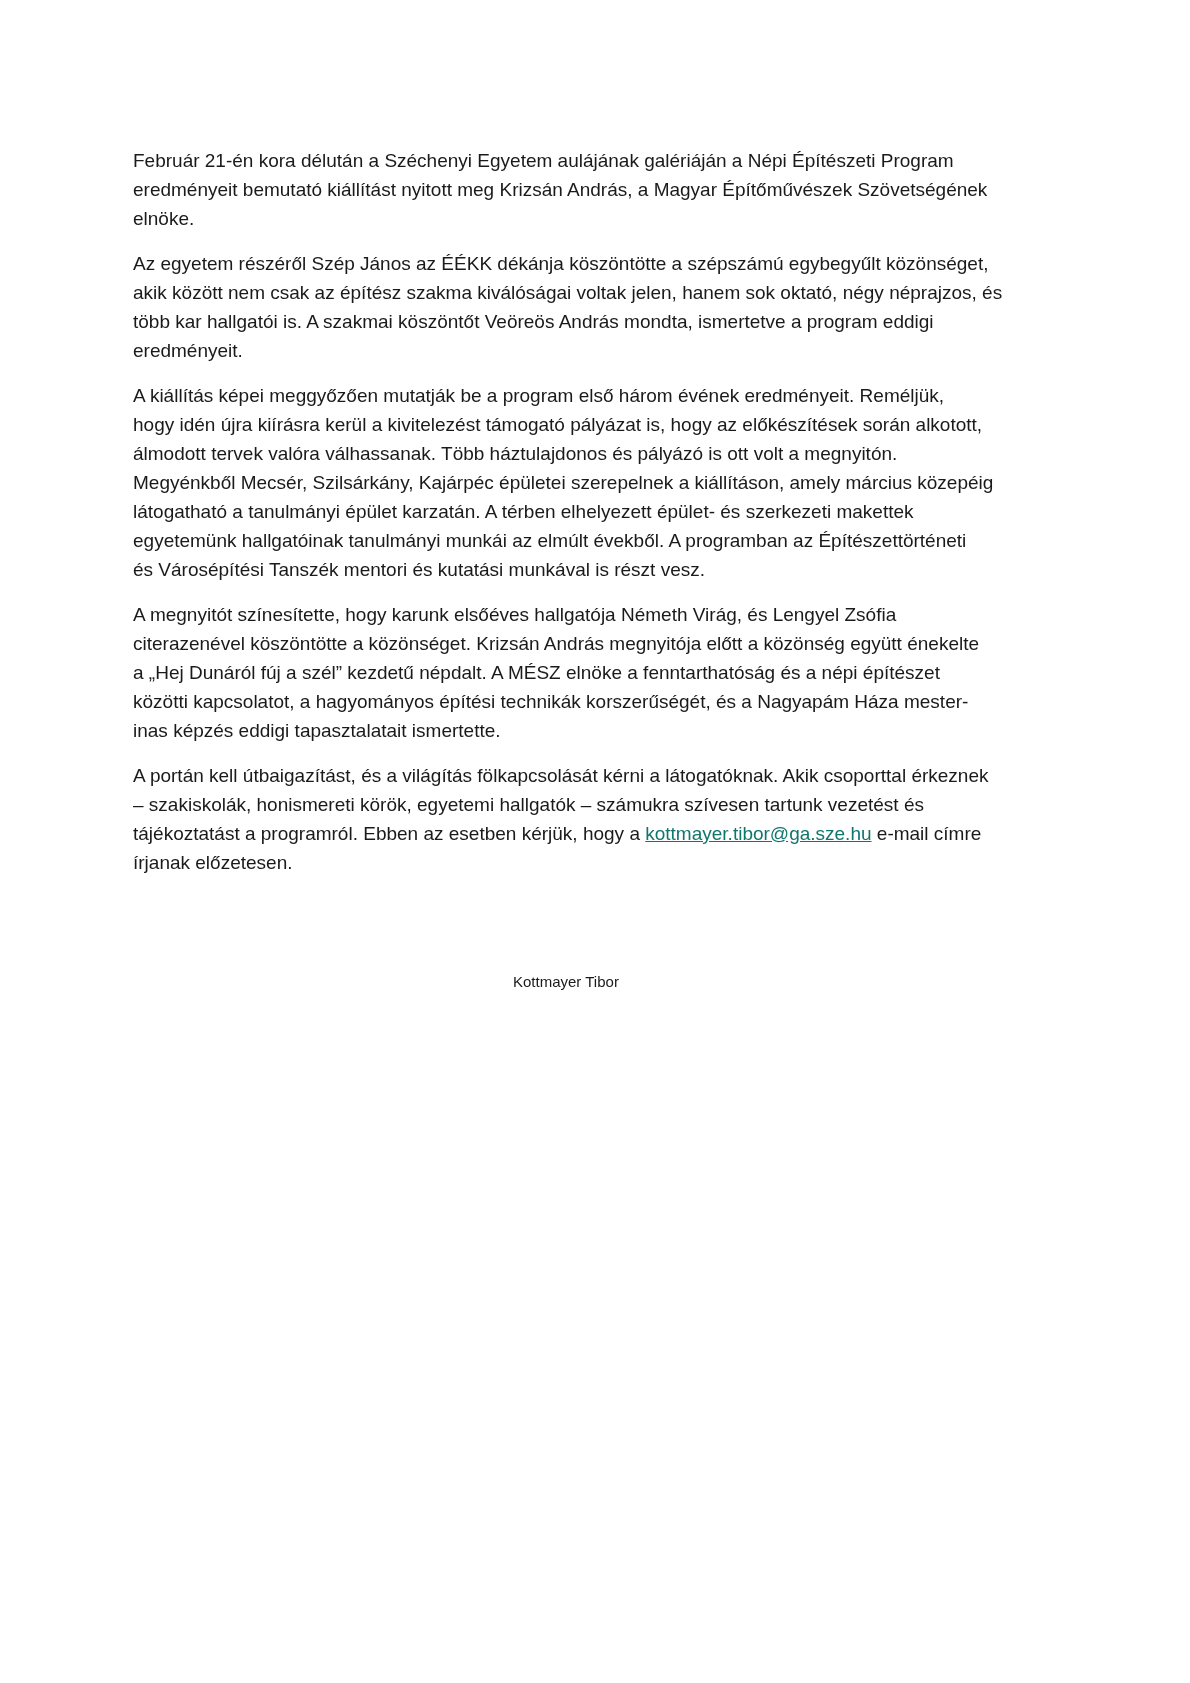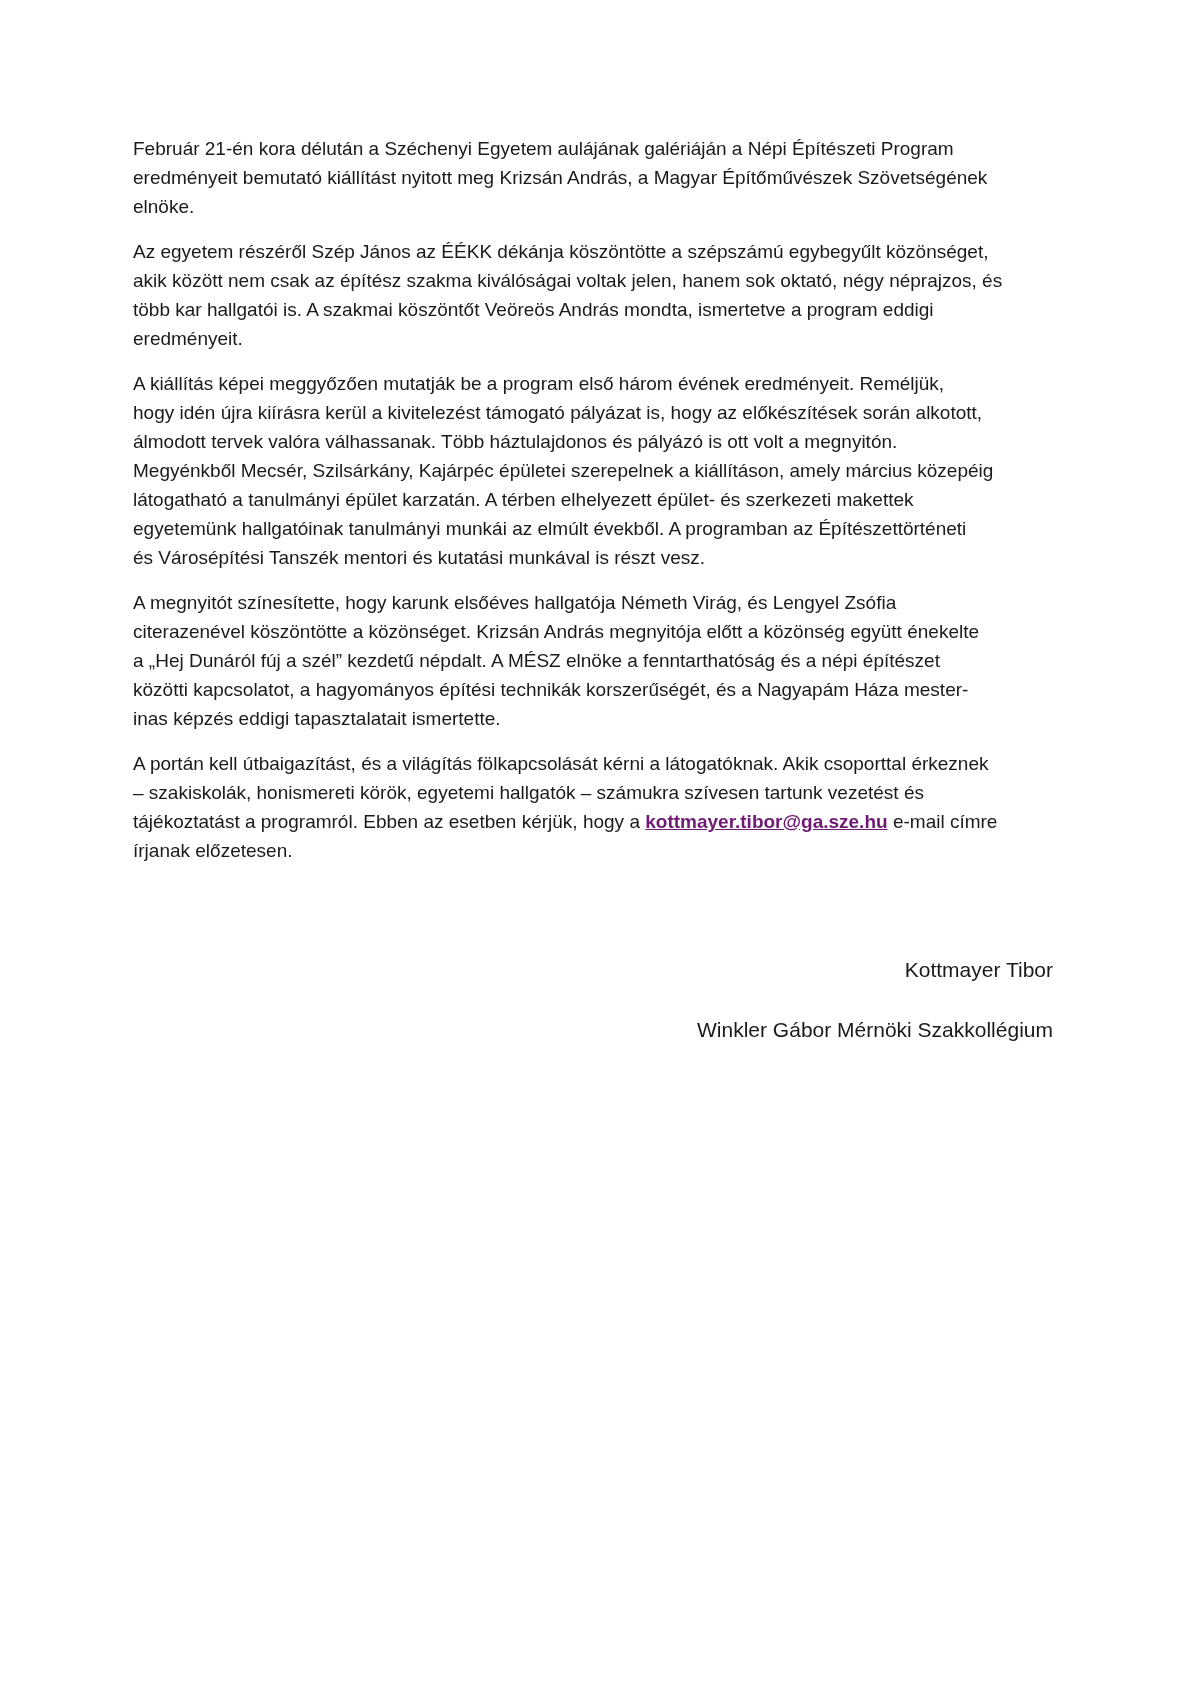--- a/index.html
+++ b/index.html
@@ -16,38 +16,37 @@
     color: #1a1a1a;
     overflow: hidden;
   }
   .content {
     position: absolute;
     left: 133px;
     top: 130px;
     width: 1010px;
   }
   .para {
-    margin: 4px 0 16px 0;
+    margin: 16px 0 16px 0;
     font-size: 19px;
     line-height: 29px;
     white-space: pre-line;
     color: #1a1a1a;
   }
   .para a {
-    color: #701a75;
+    color: #0f766e;
     text-decoration: underline;
     cursor: pointer;
-    font-weight: bold;
   }
   .signature {
     margin-top: 60px;
     margin-left: 380px;
     width: 540px;
-    text-align: right;
-    font-size: 21px;
+    text-align: left;
+    font-size: 15px;
     line-height: 30px;
     white-space: pre-line;
   }
   .signature div {
     margin: 0;
   }
 </style>
 </head>
 <body>
 
@@ -77,17 +76,16 @@
 közötti kapcsolatot, a hagyományos építési technikák korszerűségét, és a Nagyapám Háza mester-
 inas képzés eddigi tapasztalatait ismertette.</p>
 
     <p class="para"><span>A portán kell útbaigazítást, és a világítás fölkapcsolását kérni a látogatóknak. Akik csoporttal érkeznek
 – szakiskolák, honismereti körök, egyetemi hallgatók – számukra szívesen tartunk vezetést és
 tájékoztatást a programról. Ebben az esetben kérjük, hogy a </span><a href="#">kottmayer.tibor@ga.sze.hu</a><span> e-mail címre
 írjanak előzetesen.</span></p>
 
     <div class="signature">
       <div>Kottmayer Tibor</div>
-      <div>Winkler Gábor Mérnöki Szakkollégium</div>
     </div>
 
   </div>
 </div>
 
 </body></html>

